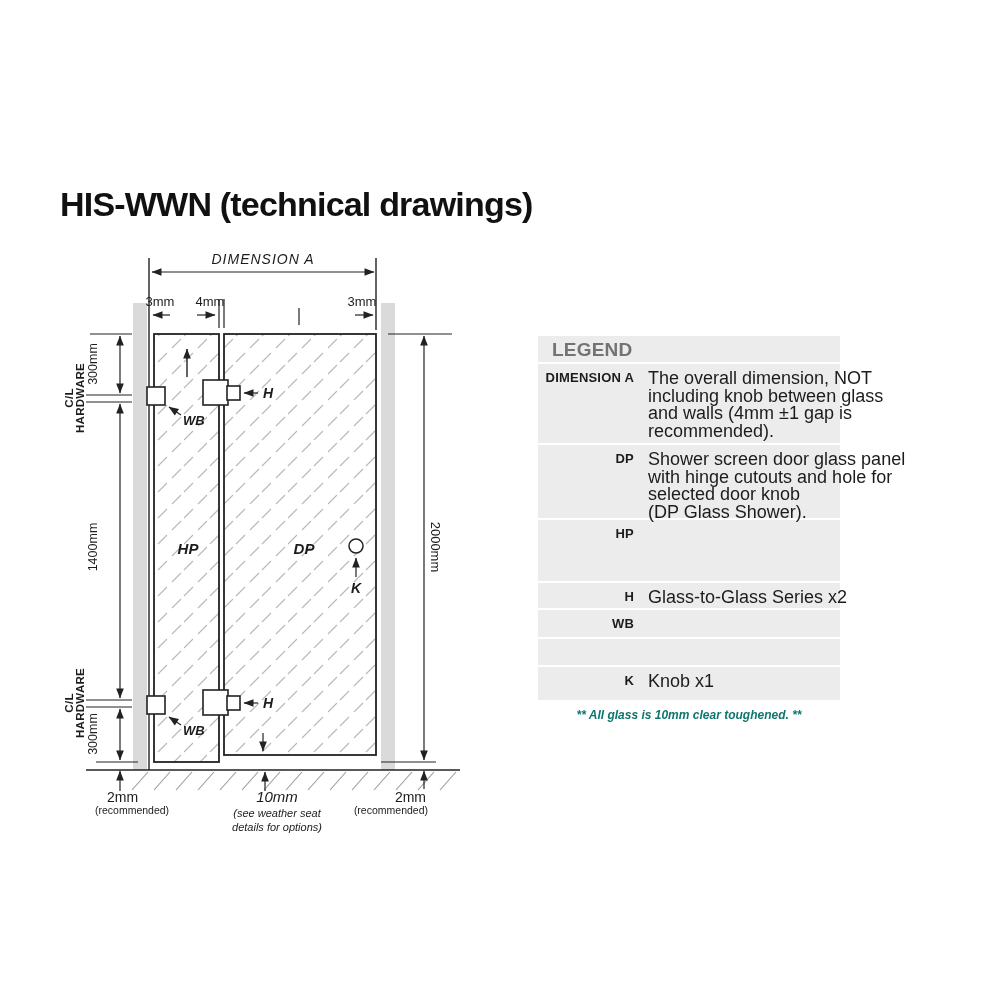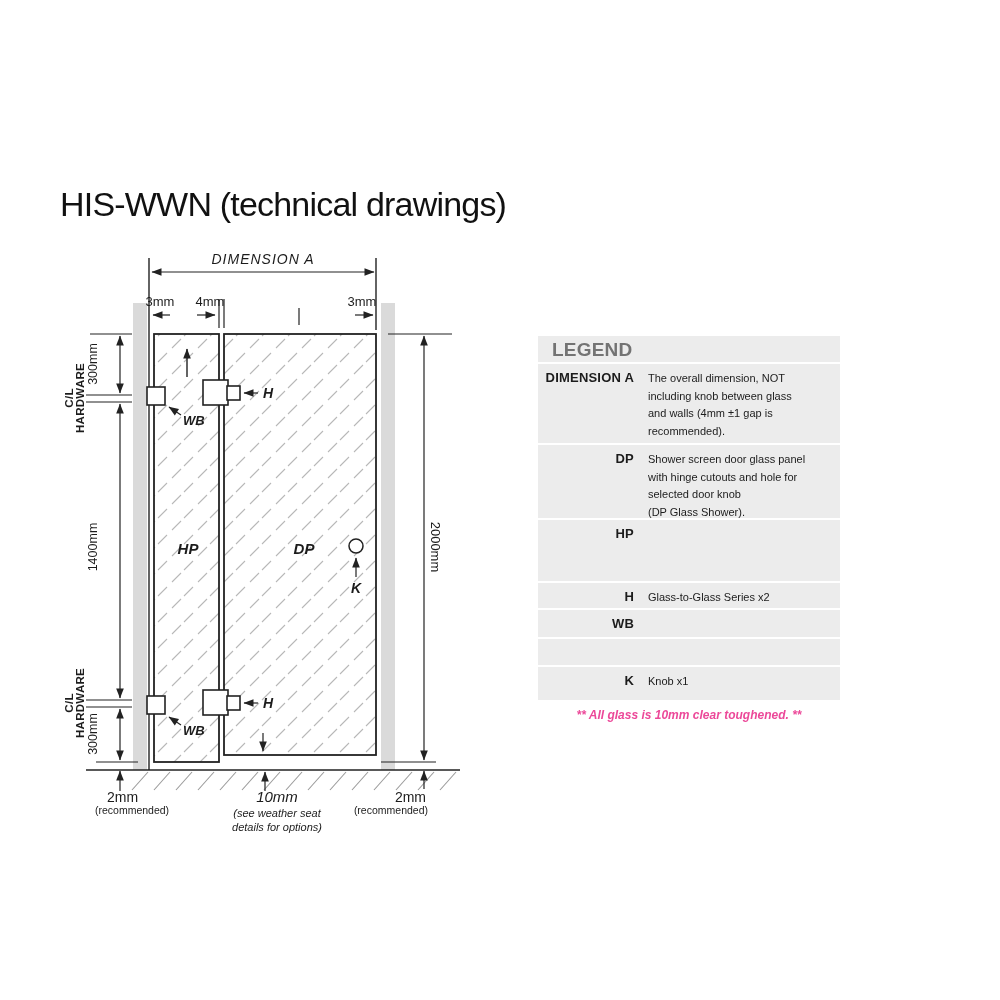--- a/index.html
+++ b/index.html
@@ -2,21 +2,21 @@
 <html><head>
 <meta charset="utf-8">
 <style>
   html,body{margin:0;padding:0;background:#fff;}
   .canvas{
     position:relative;width:1000px;height:1000px;background:#ffffff;overflow:hidden;
     font-family:"Liberation Sans","DejaVu Sans",sans-serif;color:#1c1c1c;
   }
   .page-title{
     position:absolute;left:60px;top:185px;margin:0;
-    font-size:34px;font-weight:normal;letter-spacing:-0.8px;color:#111;white-space:nowrap;
+    font-size:34px;font-weight:bold;letter-spacing:-0.8px;color:#111;white-space:nowrap;
   }
   svg{position:absolute;left:0;top:0;}
   svg text{fill:#1c1c1c;}
   .dl{stroke:#222;stroke-width:1.2;fill:none;}
   .dl14{stroke:#222;stroke-width:1.4;fill:none;}
   .glass{fill:url(#glassHatch);stroke:#222;stroke-width:1.8;}
   .hwbox{fill:#ffffff;stroke:#222;stroke-width:1.6;}
   .wall{fill:#dadada;}
   .hatchline{stroke:#9a9a9a;stroke-width:1.1;}
   .t13{font-size:13px;}
@@ -33,27 +33,27 @@
 
   .legend{
     position:absolute;left:538px;top:336px;width:302px;background:#ececec;
   }
   .legend-title{
     font-size:19px;font-weight:bold;letter-spacing:0.2px;color:#737373;
     padding:7px 0 5px 14px;height:14px;line-height:14px;
   }
   .lrow{display:flex;align-items:flex-start;border-top:2px solid #ffffff;box-sizing:border-box;padding-top:6px;}
   .lkey{width:96px;text-align:right;font-weight:bold;font-size:13px;flex:none;letter-spacing:0.2px;}
-  .ldesc{padding-left:14px;font-size:11px;line-height:17.5px;flex:none;}
+  .ldesc{padding-left:14px;font-size:18px;line-height:17.5px;flex:none;}
   .ldesc span{display:block;white-space:nowrap;}
   .r0{height:81px;} .r1{height:75px;} .r2{height:63px;} .r3{height:27px;}
   .r4{height:29px;} .r5{height:28px;} .r6{height:35px;}
   .legend-footnote{
     position:absolute;left:538px;top:708px;width:302px;text-align:center;
-    font-size:12px;font-style:italic;font-weight:600;color:#ec4899;white-space:nowrap;
+    font-size:12px;font-style:italic;font-weight:600;color:#0f766e;white-space:nowrap;
   }
 </style>
 </head>
 <body>
 
 <div class="canvas">
 
   <h1 class="page-title">HIS-WWN (technical drawings)</h1>
 
   <svg width="1000" height="1000" viewBox="0 0 1000 1000">

